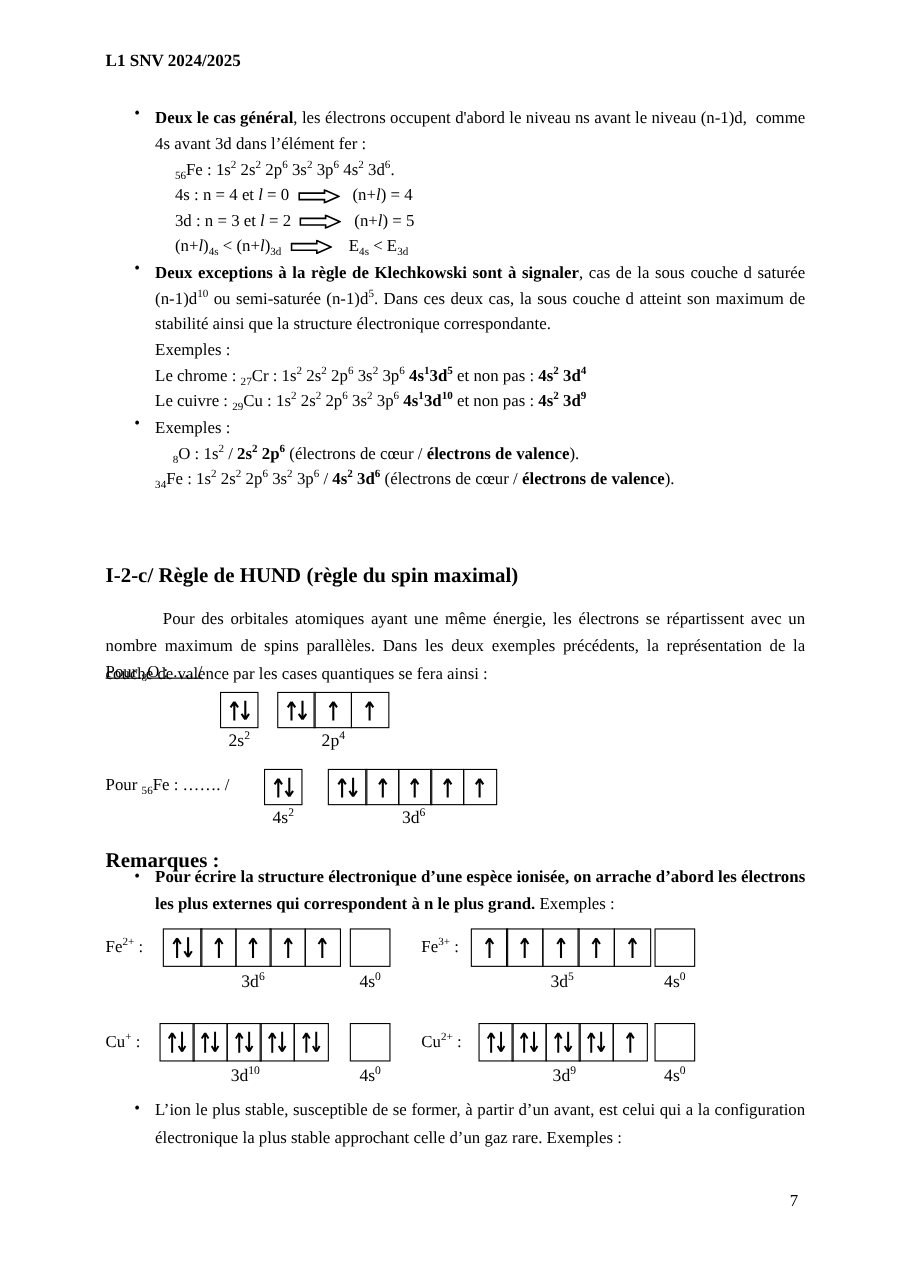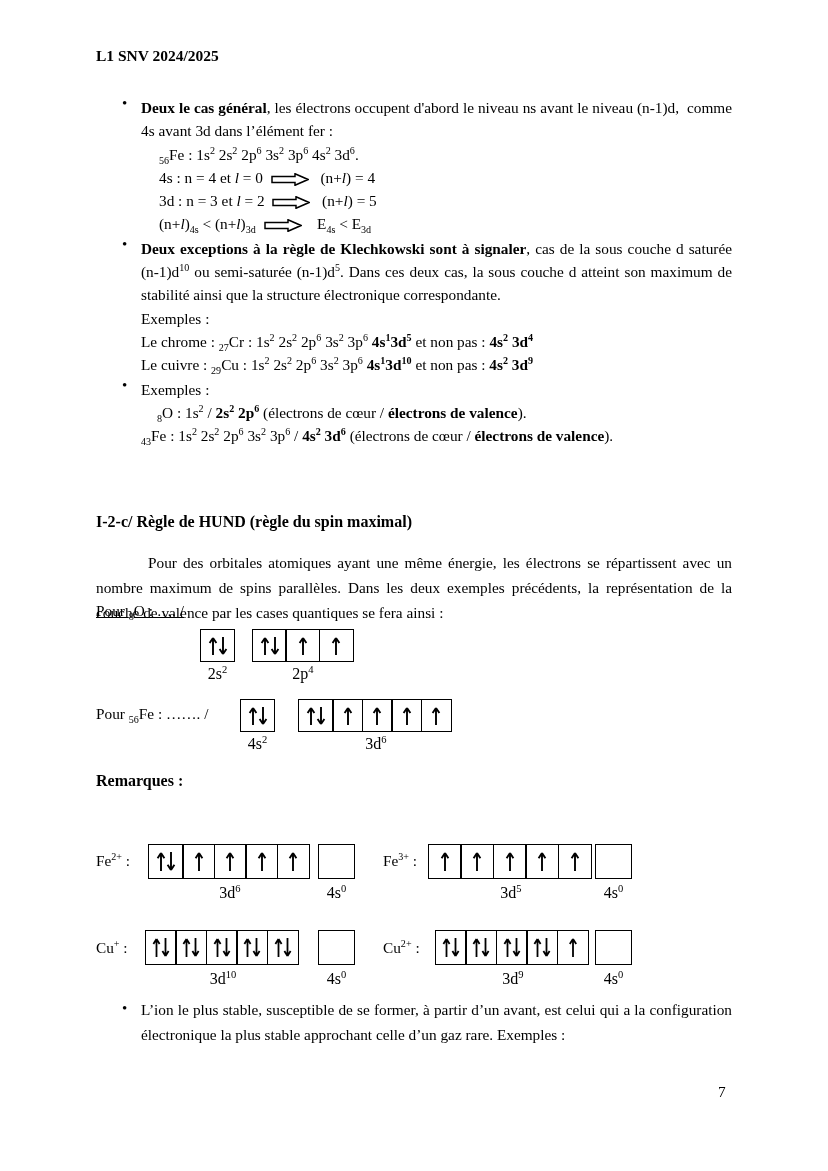--- a/index.html
+++ b/index.html
@@ -65,21 +65,21 @@
     vertical-align:middle;
     margin:0 4px;
   }
   .farrow svg{display:block;}
 
   
   .sect{
     position:absolute;
     left:96px;
     font-weight:bold;
-    font-size:16px;
+    font-size:19px;
   }
   .para{
     position:absolute;
     left:96px;
     width:636px;
     font-size:15.3px;
     line-height:25px;
     text-align:justify;
   }
   .para .first{display:inline-block;width:52px;}
@@ -165,21 +165,21 @@
           Le cuivre : <sub>29</sub>Cu : 1s<sup>2</sup> 2s<sup>2</sup> 2p<sup>6</sup> 3s<sup>2</sup> 3p<sup>6</sup> <b>4s<sup>1</sup>3d<sup>10</sup></b> et non pas : <b>4s<sup>2</sup> 3d<sup>9</sup></b>
         </div>
       </li>
 
       <li style="margin-top:1px;">
         <p class="t nj">Exemples :</p>
         <div class="indent-line" style="margin-left:16px;">
           <sub>8</sub>O : 1s<sup>2</sup> / <b>2s<sup>2</sup> 2p<sup>6</sup></b> (électrons de cœur / <b>électrons de valence</b>).
         </div>
         <div class="indent-line" style="margin-left:0;">
-          <sub>43</sub>Fe : 1s<sup>2</sup> 2s<sup>2</sup> 2p<sup>6</sup> 3s<sup>2</sup> 3p<sup>6</sup> / <b>4s<sup>2</sup> 3d<sup>6</sup></b> (électrons de cœur / <b>électrons de valence</b>).
+          <sub>34</sub>Fe : 1s<sup>2</sup> 2s<sup>2</sup> 2p<sup>6</sup> 3s<sup>2</sup> 3p<sup>6</sup> / <b>4s<sup>2</sup> 3d<sup>6</sup></b> (électrons de cœur / <b>électrons de valence</b>).
         </div>
       </li>
     </ul>
   </div>
 
   <div class="sect" style="top:513px;">I-2-c/ Règle de HUND (règle du spin maximal)</div>
 
   <div class="para" style="top:550px;">
     <span class="first"></span><span>Pour des orbitales atomiques ayant une même énergie, les électrons se répartissent avec un nombre maximum de spins parallèles. Dans les deux exemples précédents, la représentation de la couche de valence par les cases quantiques se fera ainsi :</span>
   </div>
@@ -277,20 +277,27 @@
               <path d="M6 21 V4 M6 4 L2.6 9 M6 4 L9.4 9" stroke="#000" stroke-width="1.9" fill="none"></path>
             </svg>
         </span>
       </div>
     </div>
     <div class="sublabel" style="left:298px;top:735px;width:156px;">3d<sup>6</sup></div>
   </div>
 
   <div class="sect" style="top:772px;">Remarques :</div>
 
+  <div class="para" style="top:786px;left:96px;width:636px;">
+    <ul class="b" style="margin:0;">
+      <li>
+        <p class="t" style="line-height:24px;"><b>Pour écrire la structure électronique d’une espèce ionisée, on arrache d’abord les électrons les plus externes qui correspondent à n le plus grand.</b><span> Exemples :</span></p>
+      </li>
+    </ul>
+  </div>
 
   <div class="qrow">
     <div class="qlabel" style="left:96px;top:852px;">Fe<sup>2+</sup> :</div>
     <div class="boxset" style="left:148px;top:844px;">
       <div class="qbox" style="width:36px;height:35px;">
         <span class="arrows">
           <svg width="22" height="25" viewBox="0 0 22 25">
               <path d="M6 22 V4 M6 4 L2.6 9.2 M6 4 L9.4 9.2" stroke="#000" stroke-width="1.9" fill="none"></path>
               <path d="M16 3 V21 M16 21 L12.6 15.8 M16 21 L19.4 15.8" stroke="#000" stroke-width="1.9" fill="none"></path>
             </svg>

